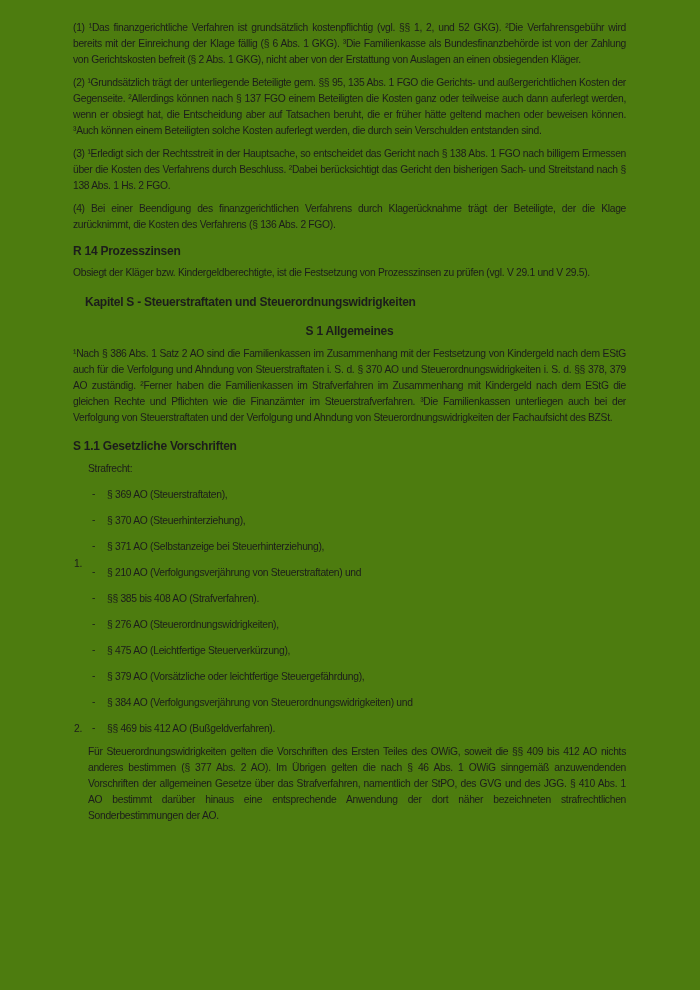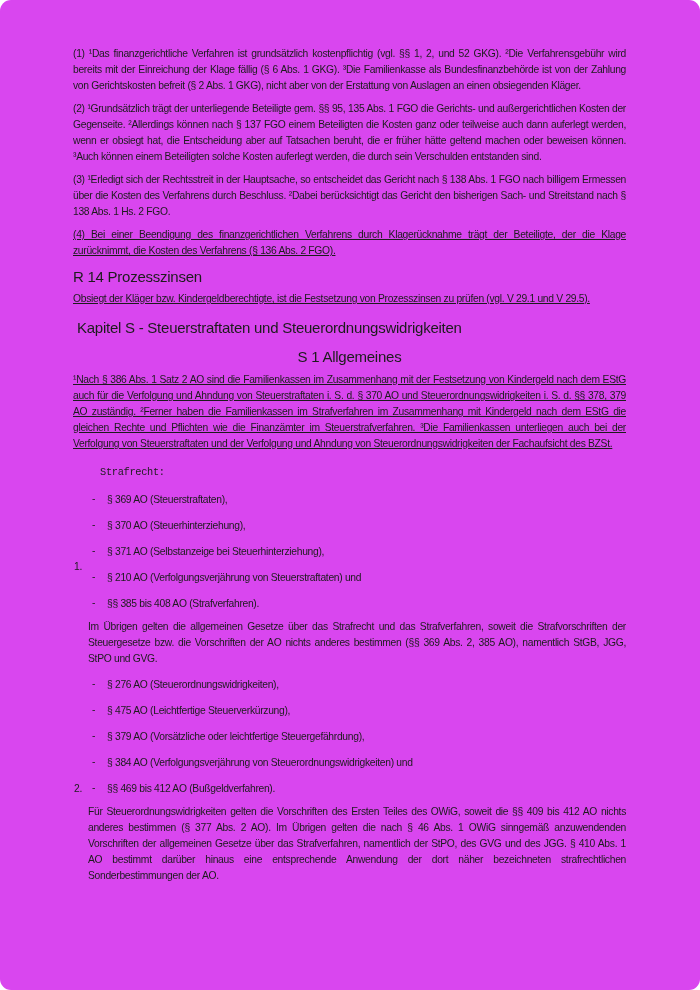--- a/index.html
+++ b/index.html
@@ -5,54 +5,53 @@
   html, body {
     margin: 0;
     padding: 0;
     background: #ffffff;
   }
   .page {
     position: relative;
     box-sizing: border-box;
     width: 700px;
     height: 990px;
-    background: #d946ef;
-    padding: 46px 74px 20px 73px;
+    background: #4d7c0f;
+    padding: 20px 74px 20px 73px;
     font-family: "Liberation Sans", "DejaVu Sans", sans-serif;
     font-size: 10.3px;
     letter-spacing: -0.3px;
     line-height: 16px;
     color: #1c1c1c;
     overflow: hidden;
-    border-radius: 11px;
   }
   .para {
     margin: 0 0 7px 0;
     text-align: justify;
   }
-  .para.no-gap { margin-bottom: 0; text-decoration: underline; }
+  .para.no-gap { margin-bottom: 0; }
   .hd {
-    font-size: 15px;
-    font-weight: normal;
+    font-size: 12px;
+    font-weight: bold;
     margin: 10px 0 6px 0;
     letter-spacing: -0.25px;
   }
-  .hd-kapitel { margin: 13px 0 11px 4px; }
+  .hd-kapitel { margin: 13px 0 11px 12px; }
   .hd-s1 { margin: 13px 0 7px 0; text-align: center; }
   .hd-s11 { margin: 12px 0 7px 0; }
   .olist { margin-left: 15px; }
   .oitem { position: relative; margin-top: 7px; }
   .omark {
     position: absolute;
     left: -14px;
     width: 14px;
   }
   .oitem-1 .omark { top: 95px; }
   .oitem-2 .omark { top: 104px; }
-  .olabel { margin: 12px; font-family: Liberation Mono, monospace; }
+  .olabel { margin: 0; }
   .bullet {
     position: relative;
     padding-left: 19px;
     margin-top: 10px;
   }
   .bmark {
     position: absolute;
     left: 4px;
     top: -1px;
   }
@@ -72,20 +71,21 @@
   <p class="para no-gap">(4) Bei einer Beendigung des finanzgerichtlichen Verfahrens durch Klagerücknahme trägt der Beteiligte, der die Klage zurücknimmt, die Kosten des Verfahrens (§ 136 Abs. 2 FGO).</p>
 
   <div class="hd">R 14 Prozesszinsen</div>
   <p class="para no-gap">Obsiegt der Kläger bzw. Kindergeldberechtigte, ist die Festsetzung von Prozesszinsen zu prüfen (vgl. V 29.1 und V 29.5).</p>
 
   <div class="hd hd-kapitel">Kapitel S - Steuerstraftaten und Steuerordnungswidrigkeiten</div>
 
   <div class="hd hd-s1">S 1 Allgemeines</div>
   <p class="para no-gap">¹Nach § 386 Abs. 1 Satz 2 AO sind die Familienkassen im Zusammenhang mit der Festsetzung von Kindergeld nach dem EStG auch für die Verfolgung und Ahndung von Steuerstraftaten i. S. d. § 370 AO und Steuerordnungswidrigkeiten i. S. d. §§ 378, 379 AO zuständig. ²Ferner haben die Familienkassen im Strafverfahren im Zusammenhang mit Kindergeld nach dem EStG die gleichen Rechte und Pflichten wie die Finanzämter im Steuerstrafverfahren. ³Die Familienkassen unterliegen auch bei der Verfolgung von Steuerstraftaten und der Verfolgung und Ahndung von Steuerordnungswidrigkeiten der Fachaufsicht des BZSt.</p>
 
+  <div class="hd hd-s11">S 1.1 Gesetzliche Vorschriften</div>
 
   <div class="olist">
 
     <div class="oitem oitem-1">
       <span class="omark">1.</span>
       <p class="olabel">Strafrecht:</p>
       <div class="bullet">
         <span class="bmark">-</span>
         <span class="btext">§ 369 AO (Steuerstraftaten),</span>
       </div>
@@ -98,21 +98,20 @@
         <span class="btext">§ 371 AO (Selbstanzeige bei Steuerhinterziehung),</span>
       </div>
       <div class="bullet">
         <span class="bmark">-</span>
         <span class="btext">§ 210 AO (Verfolgungsverjährung von Steuerstraftaten) und</span>
       </div>
       <div class="bullet">
         <span class="bmark">-</span>
         <span class="btext">§§ 385 bis 408 AO (Strafverfahren).</span>
       </div>
-      <p class="onote">Im Übrigen gelten die allgemeinen Gesetze über das Strafrecht und das Strafverfahren, soweit die Strafvorschriften der Steuergesetze bzw. die Vorschriften der AO nichts anderes bestimmen (§§ 369 Abs. 2, 385 AO), namentlich StGB, JGG, StPO und GVG.</p>
     </div>
 
     <div class="oitem oitem-2">
       <span class="omark">2.</span>
       <div class="bullet">
         <span class="bmark">-</span>
         <span class="btext">§ 276 AO (Steuerordnungswidrigkeiten),</span>
       </div>
       <div class="bullet">
         <span class="bmark">-</span>

